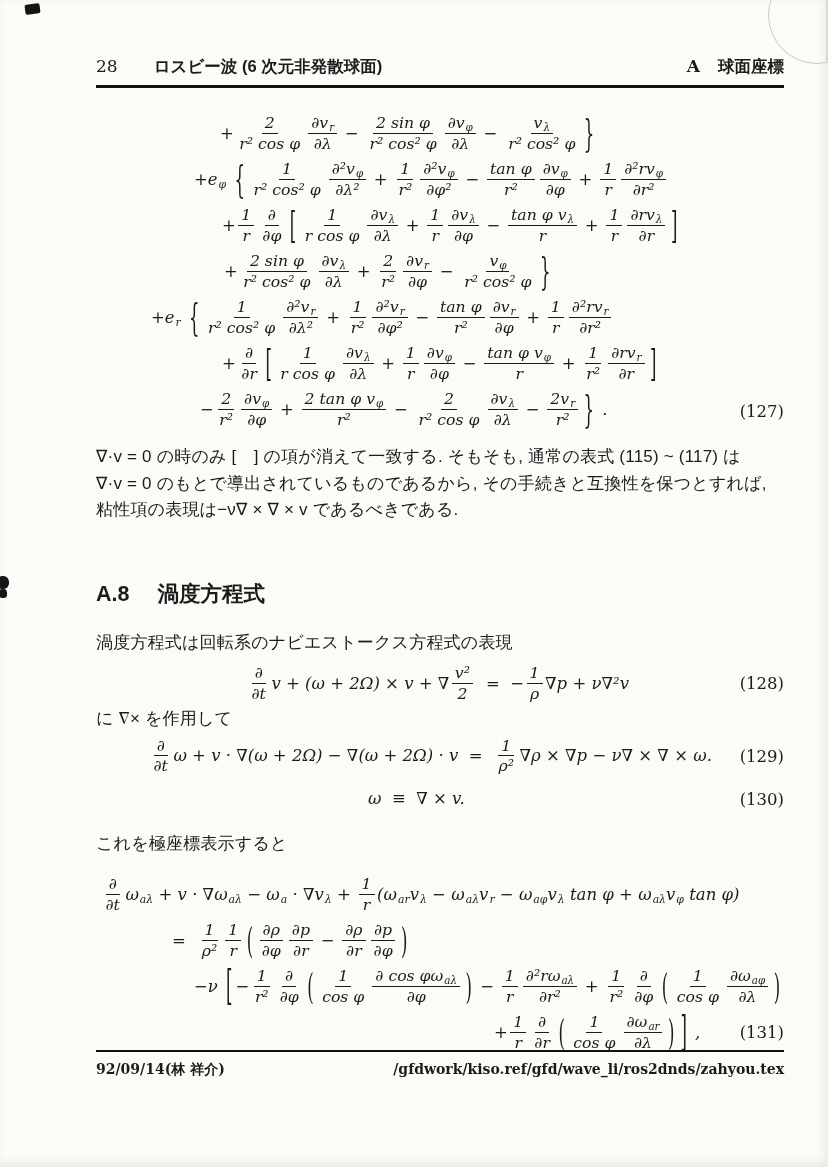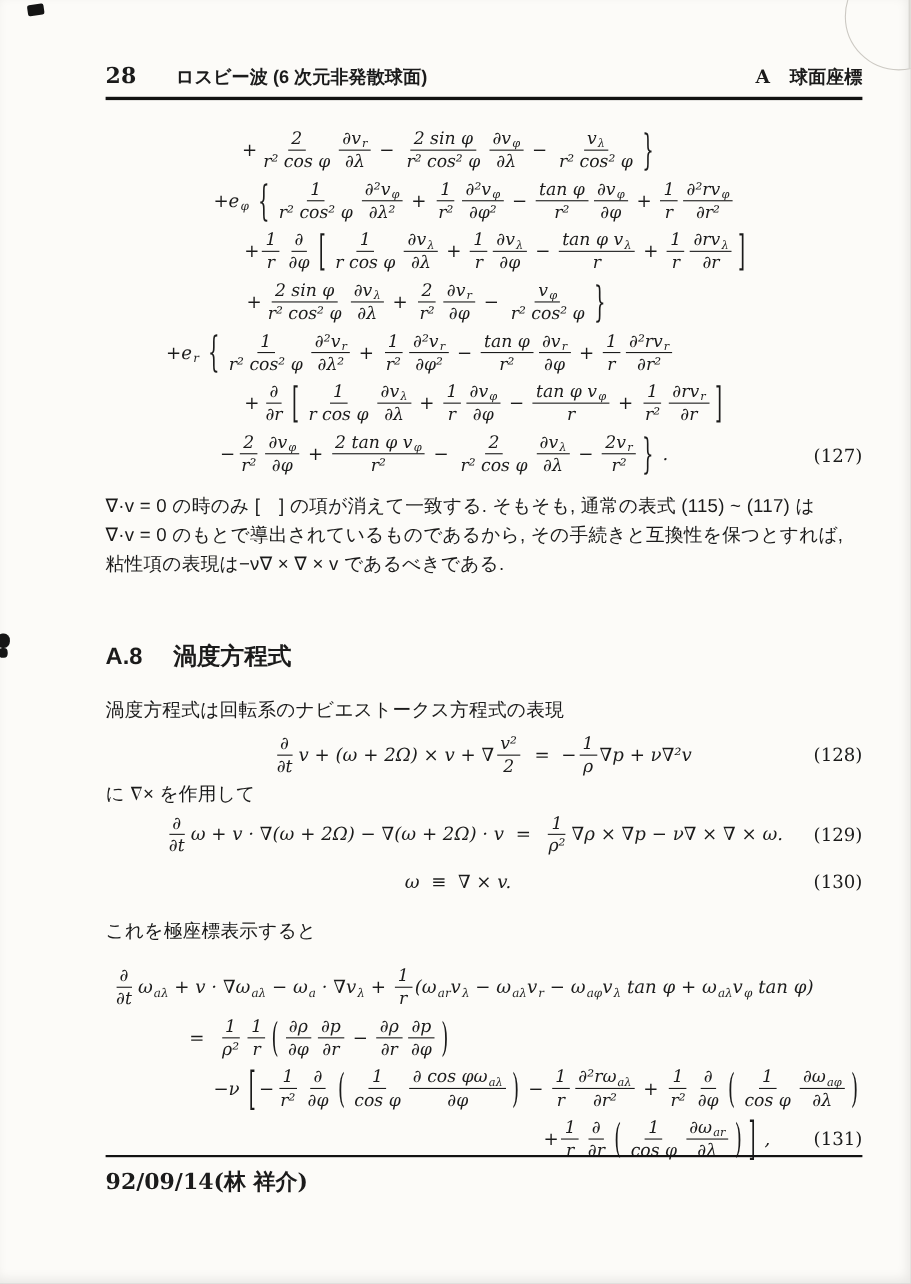--- a/index.html
+++ b/index.html
@@ -4,21 +4,21 @@
 <style>
   html,body{margin:0;padding:0;background:#d8d6d2;}
   .page{position:relative;width:828px;height:1167px;background:#fcfbf8;color:#1b1b1b;
         overflow:hidden;font-family:"Liberation Sans",sans-serif;
         box-shadow:inset -3px -4px 10px rgba(0,0,0,.08);}
   .content{position:absolute;left:96px;right:44px;top:0;}
 
   
   .header{display:flex;align-items:baseline;border-bottom:3px solid #121212;
           padding-bottom:7px;margin-top:56px;}
-  .pnum{font-weight:bold;font-size:20px;font-family:"DejaVu Serif",serif;}
+  .pnum{font-weight:normal;font-size:17px;font-family:"DejaVu Serif",serif;}
   .htitle{font-weight:bold;font-size:16.5px;margin-left:36px;}
   .hright{margin-left:auto;font-weight:bold;font-size:16.5px;display:flex;gap:18px;align-items:baseline;}
   .hsec{font-family:"DejaVu Serif",serif;font-size:17px;}
 
   
   .eq{position:relative;font-family:"DejaVu Serif",serif;font-style:italic;font-size:16.5px;}
   .eqline{display:flex;align-items:center;white-space:nowrap;height:46px;}
   .mt{white-space:pre;}
   .fr{display:inline-flex;flex-direction:column;align-items:center;margin:0 2.5px;
       font-size:.95em;line-height:1.12;text-align:center;}
@@ -34,21 +34,21 @@
   
   .jp{font-size:17px;line-height:1.56;letter-spacing:.2px;}
   .sech{display:flex;gap:28px;align-items:baseline;font-weight:bold;font-size:21.5px;
         margin:32px 0 22px;}
   .sech .sid{font-family:Liberation Sans, sans-serif;margin-top:26px;}
   .lead{margin-bottom:4px;}
 
   
   .footer{position:absolute;left:96px;right:44px;top:1050px;border-top:2.5px solid #121212;
           padding-top:9px;display:flex;justify-content:space-between;
-          font-weight:bold;font-size:20px;font-family:"DejaVu Serif",serif;}
+          font-weight:bold;font-size:14px;font-family:"DejaVu Serif",serif;}
 
   
   .artifact{position:absolute;pointer-events:none;}
   .a-corner{left:25px;top:4px;width:15px;height:10px;background:#141414;border-radius:2px;transform:rotate(-8deg);}
   .a-arc{left:768px;top:-34px;width:96px;height:96px;border:1px solid #ccc9c3;border-radius:50%;}
   .a-edge8{left:-3px;top:576px;width:12px;height:13px;background:#161616;border-radius:45%;
            box-shadow:0 11px 0 -2px #161616;}
   .a-rline{right:0;top:0;width:2px;height:62px;background:#d9d7d2;}
 
   .mtop12{margin-top:12px}.mtop14{margin-top:14px}.mtop22{margin-top:22px}
@@ -514,15 +514,16 @@
             <span class="mt"> ,</span>
           </div>
         </div>
       <span class="eqnum bot131">(131)</span>
     </div>
 
   </div>
 
   <div class="footer">
     <span>92/09/14(林 祥介)</span>
+    <span>/gfdwork/kiso.ref/gfd/wave_li/ros2dnds/zahyou.tex</span>
   </div>
 
 </div>
 
 </body></html>

